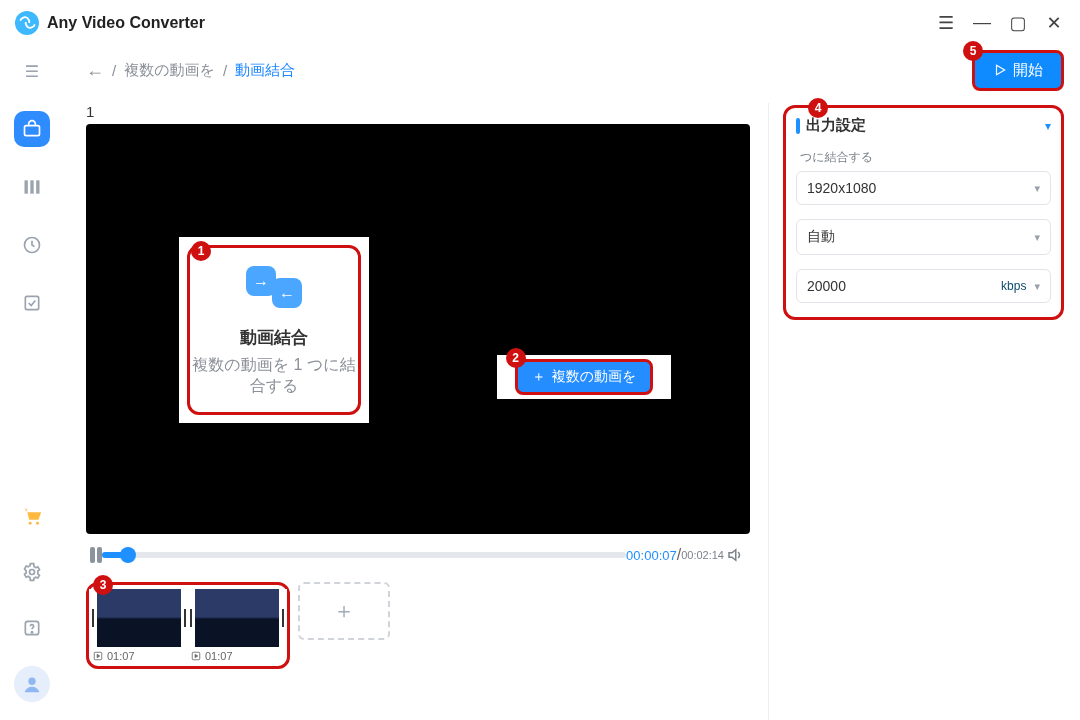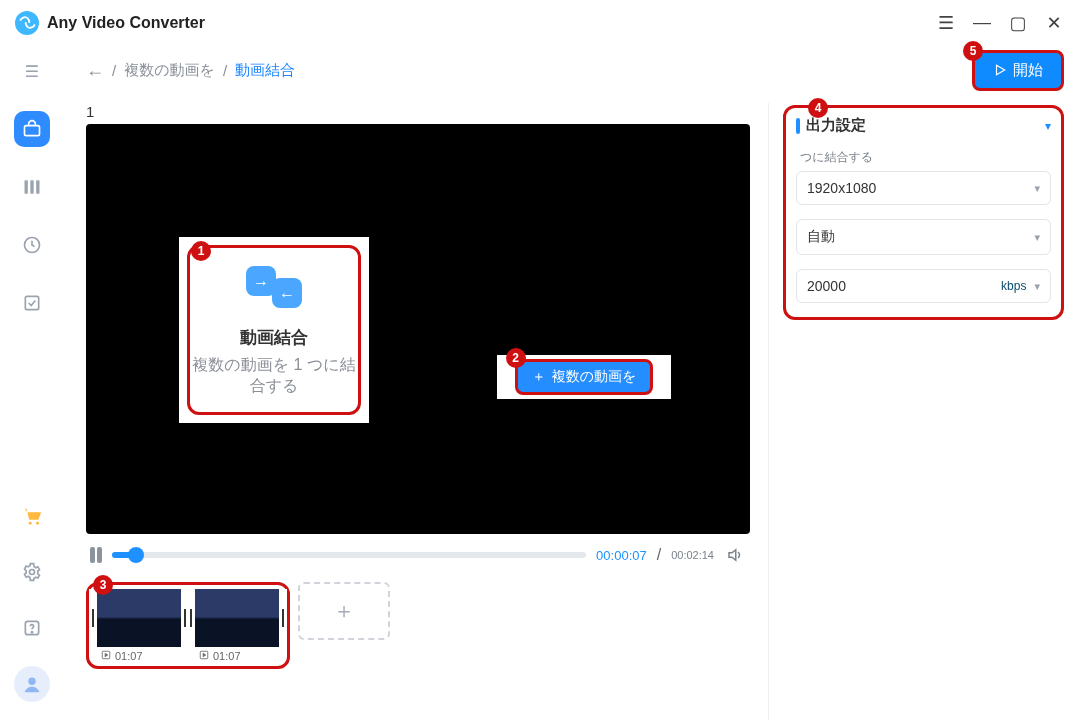--- a/index.html
+++ b/index.html
@@ -34,37 +34,37 @@
   .feature-card { position:absolute; left:90px; top:110px; width:196px; height:192px; background:#fff; border:3px solid #000; box-shadow: 6px 6px 0 #000; display:flex; flex-direction:column; align-items:center; justify-content:center; gap:6px; padding:10px; text-align:center;}
   .feature-card .inline-red { border:3px solid #cf1010; border-radius:12px; position:absolute; inset:8px; }
   .feature-icon { display:flex; gap:0px; align-items:center; position:relative; height:48px; width:60px;}
   .sq { width:30px; height:30px; border-radius:8px; background:#4aa6ff; display:flex; align-items:center; justify-content:center; color:#fff; position:absolute;}
   .sq.a { top:2px; left:2px; }
   .sq.b { top:14px; left:28px; }
   .feature-title { font-size:17px; font-weight:600; color:#333; margin-top:8px;}
   .feature-sub { font-size:16px; color:#8a8f97;}
   .addvid { position:absolute; left:408px; top:228px; width:180px; height:50px; background:#fff; border:3px solid #000; box-shadow:6px 6px 0 #000; display:flex; align-items:center; justify-content:center;}
   .addvid-inner { position:relative; background:#248dff; color:#fff; border-radius:8px; border:3px solid #cf1010; padding:6px 14px; display:flex; align-items:center; gap:6px; font-size:14px; }
-  .player-row { display:flex; align-items:center; gap:10px; padding:10px 4px; color:#666;justify-content:space-between; }
+  .player-row { display:flex; align-items:center; padding:10px 4px; color:#666;justify-content:space-between; }
   .pp { display:flex; gap:2px; cursor:pointer;}
   .pp span { width:5px; height:16px; background:#8b939d; border-radius:2px;}
   .slider { flex:1; height:6px; background:#e4e7eb; border-radius:4px; position:relative;}
   .slider .fill { position:absolute; left:0; top:0; height:100%; width:5%; background:#1e90ff; border-radius:4px;}
   .slider .knob { position:absolute; top:50%; left:5%; width:16px; height:16px; background:#1e90ff; border-radius:50%; transform:translate(-50%,-50%);}
   .time-cur { color:#1e90ff; font-size:13px;}
   .time-tot { color:#7b828c; font-size:11px;}
   .vol { width:22px; height:22px; display:flex; align-items:center; justify-content:center; cursor:pointer; color:#7b828c;}
   .clips-row { display:flex; gap:8px; padding:6px 0 0 0; position:relative;}
   .clip-group { display:flex; gap:6px; border:3px solid #cf1010; border-radius:12px; padding:4px; position:relative;}
   .clip { width:92px; display:flex; flex-direction:column; gap:3px;}
   .thumb { height:58px; background: linear-gradient(#2b3a66 0%, #2b3a66 48%, #0a1326 52%, #0a1326 100%); border-radius:3px; position:relative;}
   .thumb .handle { position:absolute; top:0; bottom:0; width:8px; background:#fff; }
   .thumb .handle.l{ left:-4px;} .thumb .handle.r{ right:-4px;}
   .thumb .handle::after { content:""; position:absolute; left:3px; top:50%; width:2px; height:18px; background:#333; transform:translateY(-50%);}
-  .clip-label { display:flex; align-items:flex-start; gap:4px; font-size:11px; color:#666;margin-left:8px;}
+  .clip-label { display:flex; align-items:center; gap:4px; font-size:11px; color:#666;}
   .plus-tile { width:92px; height:58px; border:2px dashed #d0d4da; border-radius:6px; display:flex; align-items:center; justify-content:center; color:#a7adb7; font-size:22px; cursor:pointer;}
   .right-panel { width:300px; border-left:1px solid #eee; padding:2px 4px 0 14px; position:relative;}
   .settings-box { border:3px solid #cf1010; border-radius:12px; padding:8px 10px 14px 10px; position:relative;}
   .panel-title-row { display:flex; align-items:center; justify-content:space-between;}
   .panel-title { display:flex; align-items:center; gap:6px; font-size:15px; font-weight:600; color:#333;}
   .panel-title::before { content:""; width:4px; height:16px; background:#1e90ff; border-radius:2px; display:inline-block;}
   .collapse { color:#1e90ff; font-size:12px; cursor:pointer;}
   .setting { margin-top:14px;}
   .setting-label { font-size:12px; color:#7a808a; margin-bottom:5px; margin-left:4px;}
   .dropdown { border:1px solid #e1e4e9; border-radius:6px; padding:8px 10px; display:flex; align-items:center; justify-content:space-between; font-size:14px; color:#333; cursor:pointer; background:#fff;}

